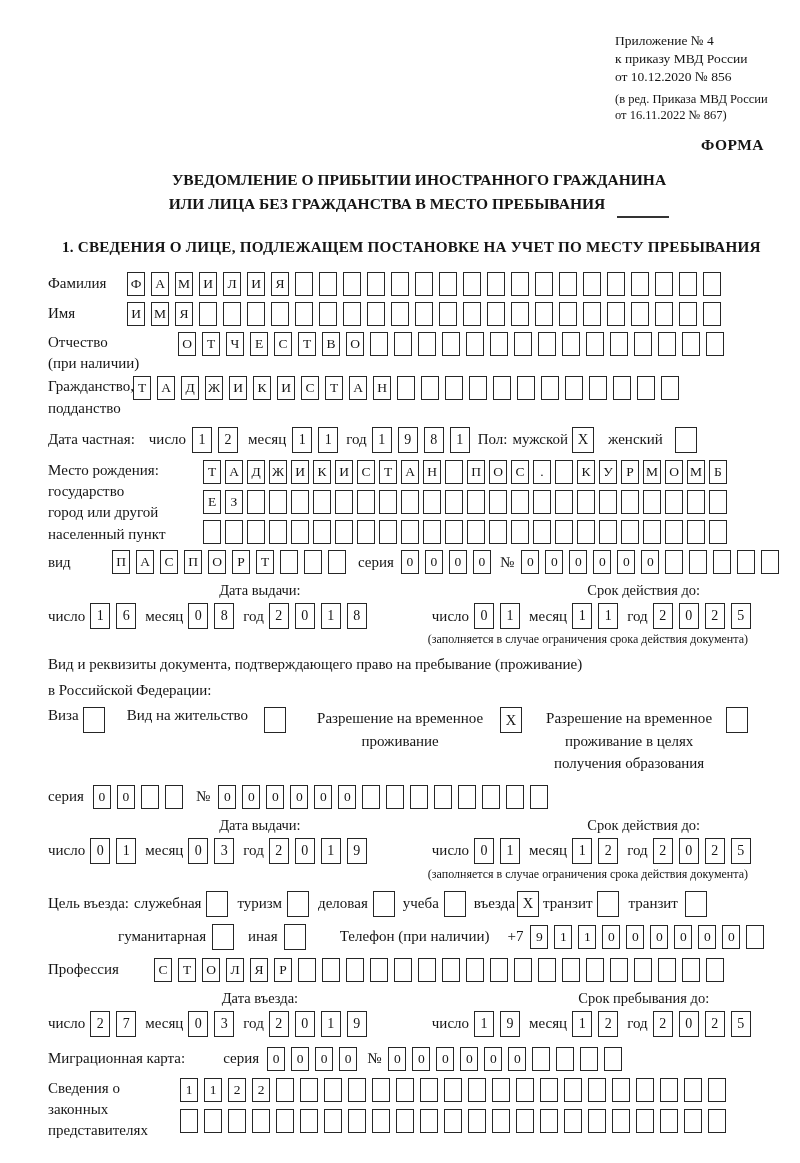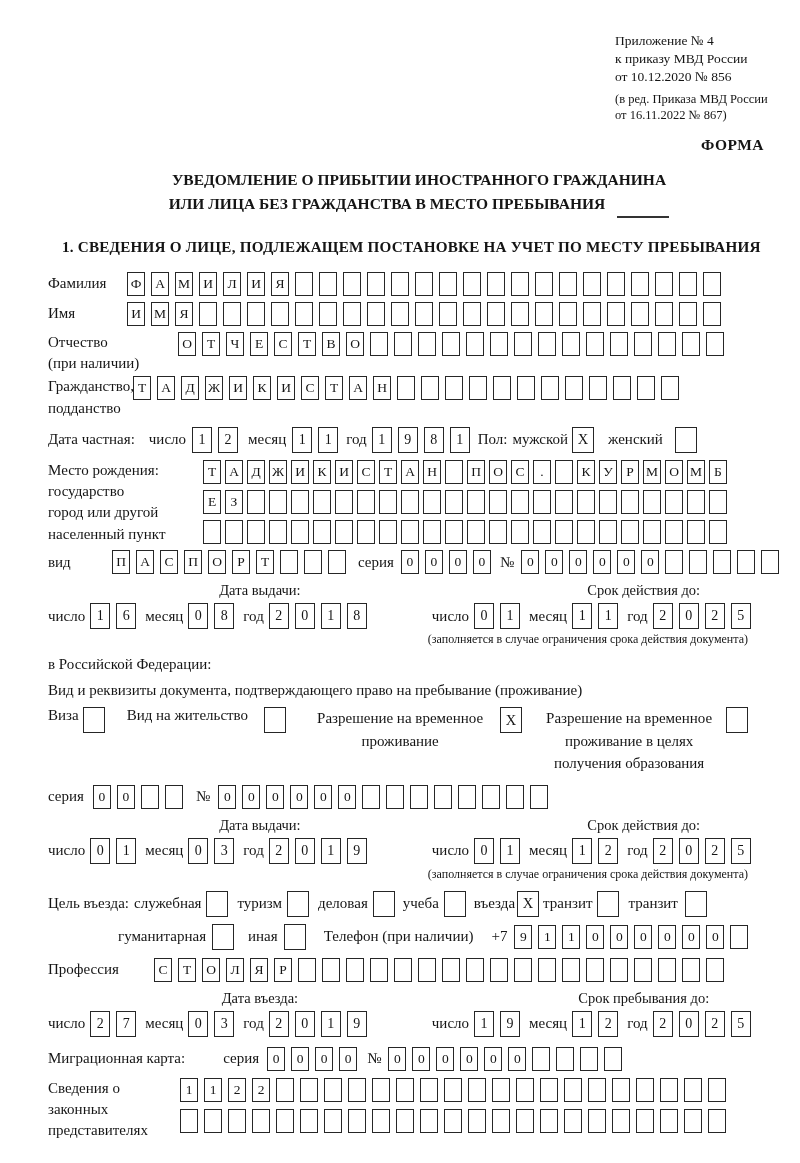--- a/index.html
+++ b/index.html
@@ -392,22 +392,22 @@
             <span class="cell cell-big">2</span>
             <span class="cell cell-big">0</span>
             <span class="cell cell-big">2</span>
             <span class="cell cell-big">5</span>
           </span>
       </div>
     </div>
   </div>
   <div class="note-right">(заполняется в случае ограничения срока действия документа)</div>
 
+  <div class="plain">Вид и реквизиты документа, подтверждающего право на пребывание (проживание)</div>
   <div class="plain">в Российской Федерации:</div>
-  <div class="plain">Вид и реквизиты документа, подтверждающего право на пребывание (проживание)</div>
 
   <div class="frow top" style="margin-top:8px">
     <span class="lab">Виза</span>
     <span class="cbox" style="margin-left:4px"></span>
     <span class="lab" style="margin-left:22px">Вид на жительство</span>
     <span class="cbox" style="margin-left:16px"></span>
     <div class="opt" style="margin-left:20px;width:188px">
       <div>Разрешение на временное</div>
       <div>проживание</div>
     </div>
@@ -511,21 +511,21 @@
     <span class="cbox" style="margin-left:5px"></span>
     <span class="lab" style="margin-left:9px">транзит</span>
     <span class="cbox" style="margin-left:7px"></span>
   </div>
 
   <div class="frow" style="margin-top:7px;margin-left:70px">
     <span class="lab">гуманитарная</span>
     <span class="cbox" style="margin-left:6px"></span>
     <span class="lab" style="margin-left:14px">иная</span>
     <span class="cbox" style="margin-left:6px"></span>
-    <span class="lab" style="margin-left:18px">Телефон (при наличии)</span>
+    <span class="lab" style="margin-left:34px">Телефон (при наличии)</span>
     <span class="lab" style="margin-left:18px">+7</span>
     <span class="cells" style="margin-left:7px">
         <span class="cell">9</span>
         <span class="cell">1</span>
         <span class="cell">1</span>
         <span class="cell">0</span>
         <span class="cell">0</span>
         <span class="cell">0</span>
         <span class="cell">0</span>
         <span class="cell">0</span>

